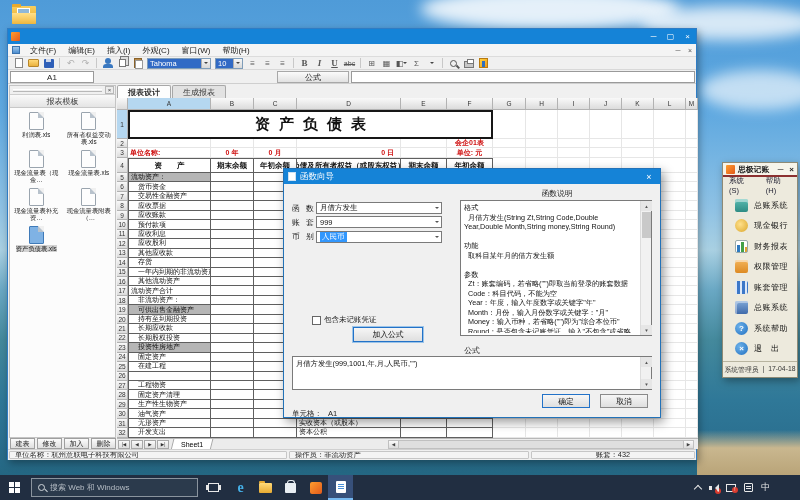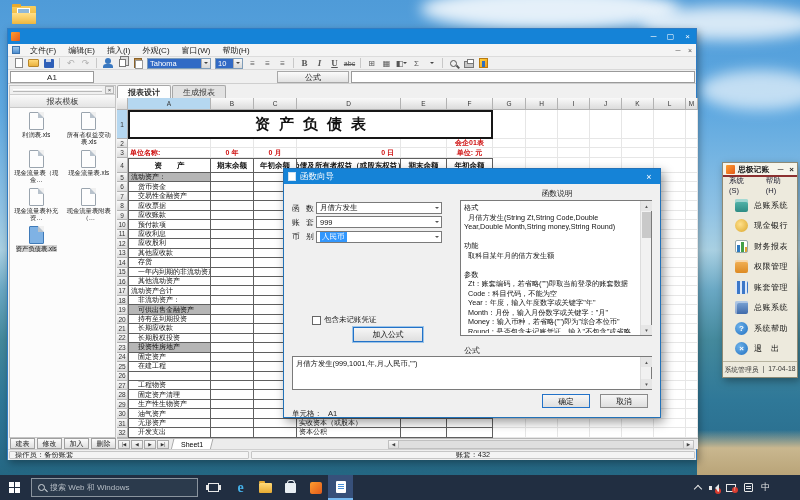--- a/index.html
+++ b/index.html
@@ -892,21 +892,22 @@
           <span>Sheet1</span>
         </span>
       <span class="hscroll">
         <span class="harr">◀</span>
         <span class="hthumb"></span>
         <span class="harr r">▶</span>
       </span>
     </div>
 
     <div class="statusbar">
-      <span class="stseg" style="width:240px">操作员：备份账套</span>
+      <span class="stseg" style="width:278px">单位名称：杭州意联电子科技有限公司</span>
+      <span class="stseg" style="width:240px">操作员：非流动资产</span>
       <span class="stseg" style="flex:1;justify-content:center">账套：432</span>
     </div>
   </div>
 
   <div class="dialog">
     <div class="dtbar">
       <span class="dico"></span>
       <span>函数向导</span>
       <span class="dx">×</span>
     </div>

